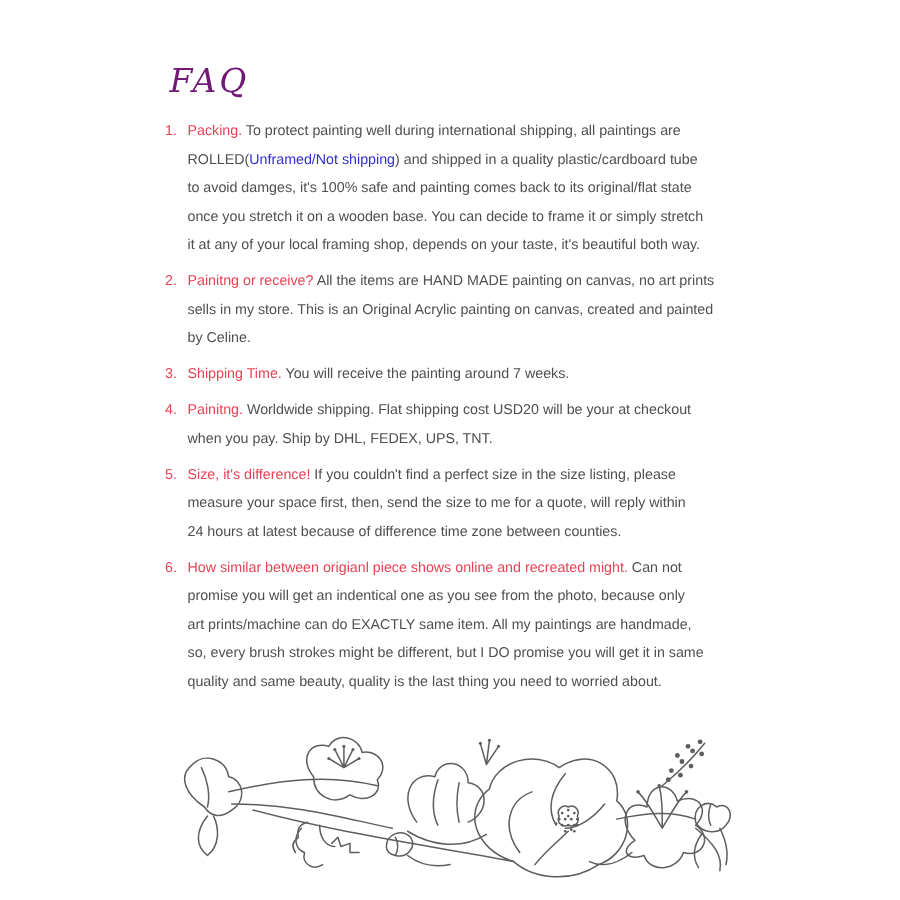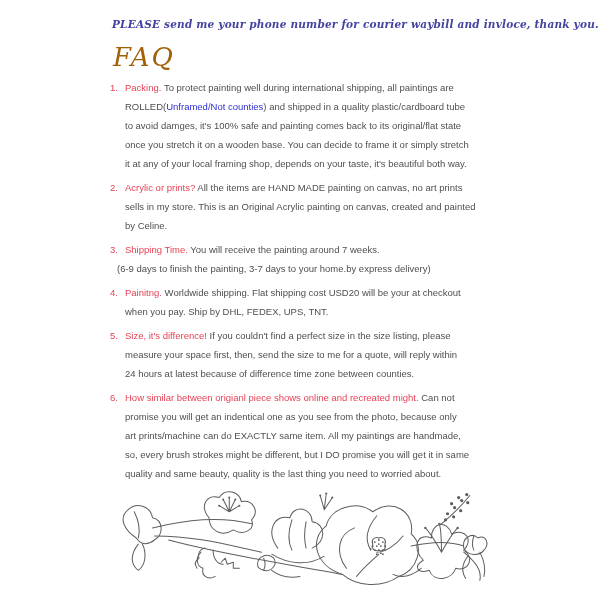--- a/index.html
+++ b/index.html
@@ -3,62 +3,61 @@
 <meta charset="utf-8">
 <style>
   html,body{margin:0;padding:0;background:#ffffff;}
   .page{position:relative;width:600px;height:600px;background:#ffffff;overflow:hidden;
         font-family:"Liberation Sans",sans-serif;}
   .notice{position:absolute;left:112px;top:18px;
           font-family:"DejaVu Serif",serif;font-style:italic;font-weight:bold;
           font-size:10.5px;letter-spacing:.2px;color:var(--notice,#4343a2);white-space:nowrap;}
   .title{position:absolute;left:113px;top:42px;
          font-family:"DejaVu Serif",serif;font-style:italic;font-weight:500;
-         font-size:26px;letter-spacing:2px;color:#a16207;}
+         font-size:22px;letter-spacing:2px;color:#701a75;}
   .faq{position:absolute;left:110px;top:78px;width:474px;
        font-size:9.5px;line-height:19px;color:var(--body,#4f4f4f);}
   .item{display:flex;margin-bottom:5px;}
   .num{flex:none;width:15px;color:var(--red,#e84255);}
   .content{flex:1;white-space:pre-line;}
   .hd{color:var(--red,#e84255);}
   .lk{color:var(--link,#2e2ed4);}
   .note{margin-left:-8px;white-space:pre-line;}
   .flowers{position:absolute;left:108px;top:489px;width:382px;height:98px;}
   .flowers svg{display:block;width:100%;height:100%;}
 </style>
 </head>
 <body>
 
 <div class="page">
 
-  <div class="notice">PLEASE send me your phone number for courier waybill and invloce, thank you.</div>
 
   <div class="title">FAQ</div>
 
   <div class="faq">
 
     <div class="item">
         <div class="num">1.</div>
         <div class="content"><span class="hd">Packing.</span><span> To protect painting well during international shipping, all paintings are
-ROLLED(</span><span class="lk">Unframed/Not counties</span><span>) and shipped in a quality plastic/cardboard tube
+ROLLED(</span><span class="lk">Unframed/Not shipping</span><span>) and shipped in a quality plastic/cardboard tube
 to avoid damges, it's 100% safe and painting comes back to its original/flat state
 once you stretch it on a wooden base. You can decide to frame it or simply stretch
 it at any of your local framing shop, depends on your taste, it's beautiful both way.</span></div>
       </div>
 
     <div class="item">
         <div class="num">2.</div>
-        <div class="content"><span class="hd">Acrylic or prints?</span><span> All the items are HAND MADE painting on canvas, no art prints
+        <div class="content"><span class="hd">Painitng or receive?</span><span> All the items are HAND MADE painting on canvas, no art prints
 sells in my store. This is an Original Acrylic painting on canvas, created and painted
 by Celine.</span></div>
       </div>
 
     <div class="item">
         <div class="num">3.</div>
-        <div class="content"><span class="hd">Shipping Time.</span><span> You will receive the painting around 7 weeks.</span><div class="note">(6-9 days to finish the painting, 3-7 days to your home.by express delivery)</div></div>
+        <div class="content"><span class="hd">Shipping Time.</span><span> You will receive the painting around 7 weeks.</span></div>
       </div>
 
     <div class="item">
         <div class="num">4.</div>
         <div class="content"><span class="hd">Painitng.</span><span> Worldwide shipping. Flat shipping cost USD20 will be your at checkout
 when you pay. Ship by DHL, FEDEX, UPS, TNT.</span></div>
       </div>
 
     <div class="item">
         <div class="num">5.</div>

